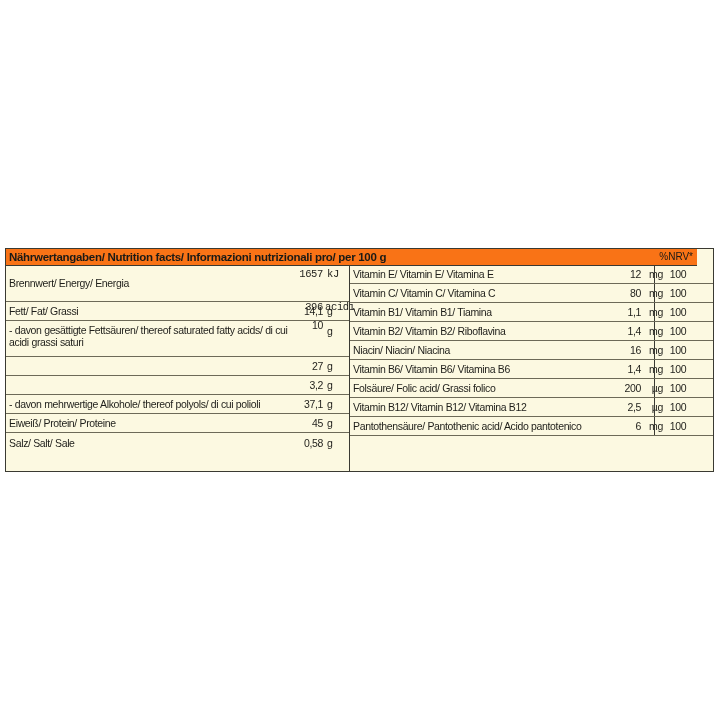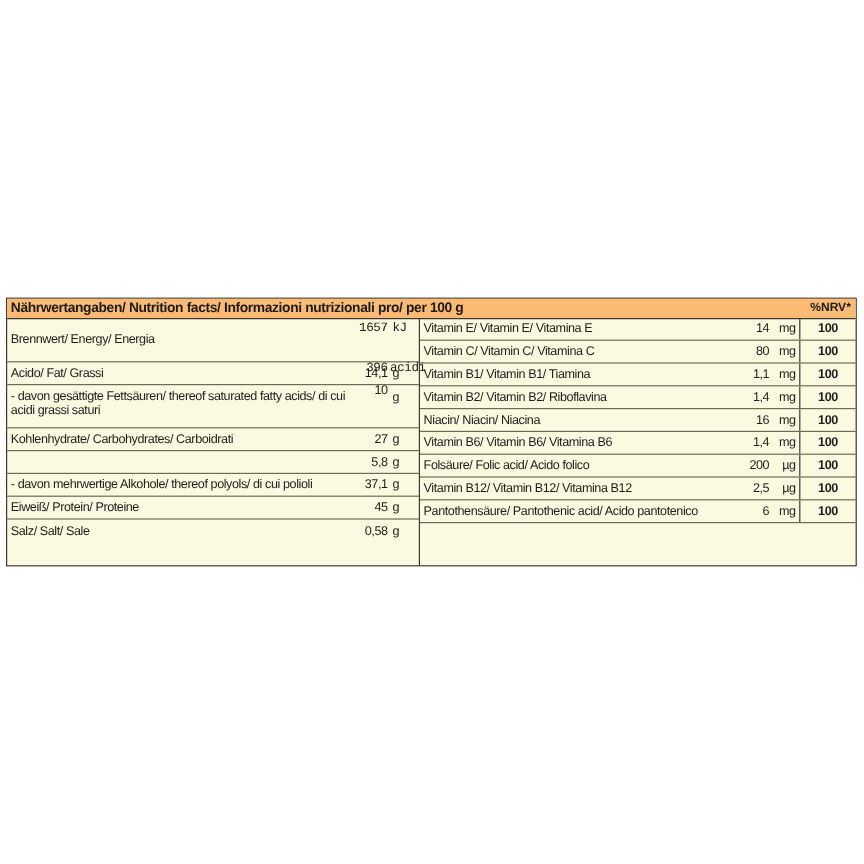--- a/index.html
+++ b/index.html
@@ -6,81 +6,80 @@
   body {
     width:720px; height:720px; background:#ffffff; position:relative; overflow:hidden;
     font-family: "Liberation Sans", sans-serif;
   }
   .table {
     position:absolute; left:5px; top:248px; width:709px; height:224px;
     border:1.5px solid #3a3a32; box-sizing:border-box;
     background:#fcf9e1;
   }
   .header {
-    position:absolute; left:0; top:0; right:0; height:16px;
-    border-bottom:1.5px solid #3a3a32; background:#fdba74;
+    position:absolute; left:0; top:0; right:16px; height:16px;
+    border-bottom:1.5px solid #3a3a32; background:#f97316;
     font-size:11.5px; font-weight:bold; color:#1a1a16; line-height:16px;
   }
   .header .title { position:absolute; left:3px; top:0; letter-spacing:-0.3px; }
-  .header .nrv { position:absolute; right:4px; top:0; font-size:10px; font-weight:bold; }
+  .header .nrv { position:absolute; right:4px; top:0; font-size:10px; font-weight:normal; }
   .col {
     position:absolute; top:16px; bottom:0;
   }
   .col.left { left:0; width:343px; }
   .col.right { left:343px; right:0; border-left:1.5px solid #3a3a32; }
   .row {
     position:relative; border-bottom:1px solid #6d6a58; box-sizing:border-box;
     font-size:10.5px; color:#1e1e1a; letter-spacing:-0.35px;
   }
   .row:last-child { border-bottom:none; }
   .row .label { position:absolute; left:3px; top:50%; transform:translateY(-50%); white-space:nowrap; }
   .row .label.multi { top:3px; transform:none; line-height:12px; white-space:normal; width:290px; }
   .row .val { position:absolute; right:26px; top:50%; transform:translateY(-50%); text-align:right; }
   .row .unit { position:absolute; left:calc(100% - 22px); top:50%; transform:translateY(-50%); }
   .energy .line { position:absolute; height:16px; line-height:16px;font-family:Liberation Mono, monospace; }
   .energy .l1 { top:1px; }
   .energy .l2 { top:34px; }
   .rrow .val { right:72px; }
   .rrow .unit { left:auto; right:50px; transform:translateY(-50%); }
-  .rrow .nrvval { position:absolute; right:0; width:46px; top:0; bottom:0; border-left:1.5px solid #3a3a32; text-align:right; display:flex; align-items:center; justify-content:center;font-weight:bold; }
+  .rrow .nrvval { position:absolute; right:12px; width:46px; top:0; bottom:0; border-left:1.5px solid #3a3a32; text-align:right; display:flex; align-items:center; justify-content:center; }
 </style>
 </head>
 <body>
 
 <div class="table">
   <div class="header">
     <span class="title">Nährwertangaben/ Nutrition facts/ Informazioni nutrizionali pro/ per 100 g</span>
     <span class="nrv">%NRV*</span>
   </div>
 
   <div class="col left">
     <div class="row energy" style="height:37px">
       <span class="label">Brennwert/ Energy/ Energia</span>
       <span class="line l1" style="right:26px">1657</span>
       <span class="line l1" style="left:calc(100% - 22px)">kJ</span>
       <span class="line l2" style="right:26px">396</span>
       <span class="line l2" style="left:calc(100% - 24px)">acidi</span>
     </div>
     <div class="row" style="height:19px">
-      <span class="label">Acido/ Fat/ Grassi</span>
+      <span class="label">Fett/ Fat/ Grassi</span>
       <span class="val">14,1</span>
       <span class="unit">g</span>
     </div>
     <div class="row" style="height:36px">
       <span class="label multi">- davon gesättigte Fettsäuren/ thereof saturated fatty acids/ di cui acidi grassi saturi</span>
       <span class="val" style="top:4px">10</span>
       <span class="unit" style="top:10px">g</span>
     </div>
     <div class="row" style="height:19px">
-      <span class="label">Kohlenhydrate/ Carbohydrates/ Carboidrati</span>
       <span class="val">27</span>
       <span class="unit">g</span>
     </div>
     <div class="row" style="height:19px">
-      <span class="val">5,8</span>
+      <span class="val">3,2</span>
       <span class="unit">g</span>
     </div>
     <div class="row" style="height:19px">
       <span class="label">- davon mehrwertige Alkohole/ thereof polyols/ di cui polioli</span>
       <span class="val">37,1</span>
       <span class="unit">g</span>
     </div>
     <div class="row" style="height:19px">
       <span class="label">Eiweiß/ Protein/ Proteine</span>
       <span class="val">45</span>
@@ -89,21 +88,21 @@
     <div class="row" style="height:19px">
       <span class="label">Salz/ Salt/ Sale</span>
       <span class="val">0,58</span>
       <span class="unit">g</span>
     </div>
   </div>
 
   <div class="col right">
     <div class="row rrow" style="height:19px">
       <span class="label">Vitamin E/ Vitamin E/ Vitamina E</span>
-      <span class="val">14</span>
+      <span class="val">12</span>
       <span class="unit">mg</span>
       <span class="nrvval">100</span>
     </div>
     <div class="row rrow" style="height:19px">
       <span class="label">Vitamin C/ Vitamin C/ Vitamina C</span>
       <span class="val">80</span>
       <span class="unit">mg</span>
       <span class="nrvval">100</span>
     </div>
     <div class="row rrow" style="height:19px">
@@ -124,21 +123,21 @@
       <span class="unit">mg</span>
       <span class="nrvval">100</span>
     </div>
     <div class="row rrow" style="height:19px">
       <span class="label">Vitamin B6/ Vitamin B6/ Vitamina B6</span>
       <span class="val">1,4</span>
       <span class="unit">mg</span>
       <span class="nrvval">100</span>
     </div>
     <div class="row rrow" style="height:19px">
-      <span class="label">Folsäure/ Folic acid/ Acido folico</span>
+      <span class="label">Folsäure/ Folic acid/ Grassi folico</span>
       <span class="val">200</span>
       <span class="unit">µg</span>
       <span class="nrvval">100</span>
     </div>
     <div class="row rrow" style="height:19px">
       <span class="label">Vitamin B12/ Vitamin B12/ Vitamina B12</span>
       <span class="val">2,5</span>
       <span class="unit">µg</span>
       <span class="nrvval">100</span>
     </div>

